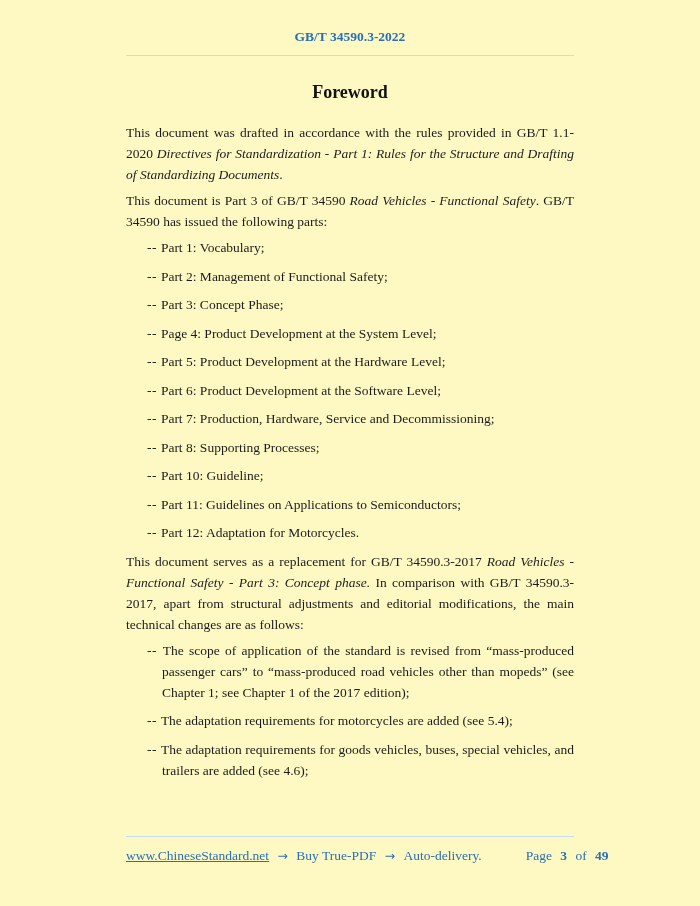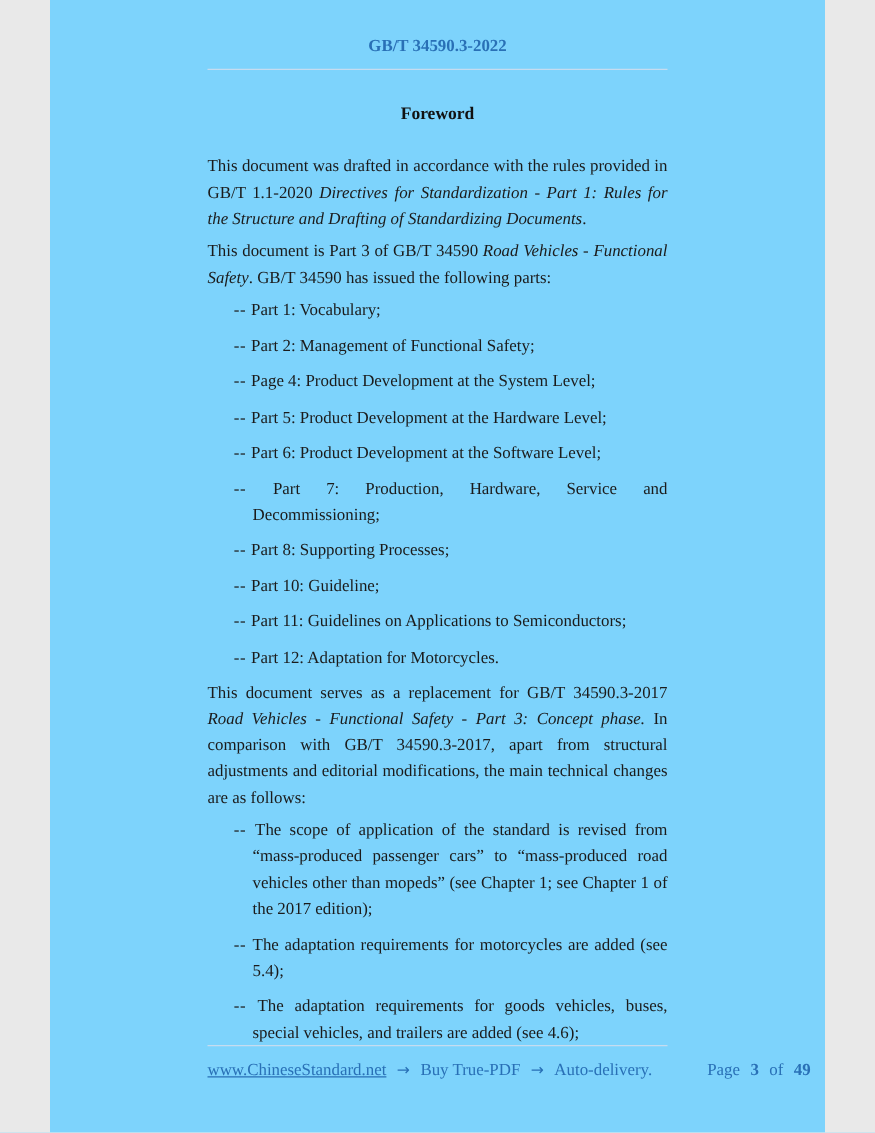--- a/index.html
+++ b/index.html
@@ -4,24 +4,24 @@
 <style>
   :root {
     --accent: #2970b6;
     --rule: #c6dcef;
     --ink: #1b1b1b;
   }
   * { margin: 0; padding: 0; box-sizing: border-box; }
   html, body { background: #e9e9e9; }
   .page {
     position: relative;
-    width: 620px;
+    width: 700px;
     height: 906px;
     margin: 0 auto;
-    background: #7dd3fc;
+    background: #fef9c3;
     font-family: "Liberation Serif", "DejaVu Serif", serif;
     font-size: 13.5px;
     line-height: 21px;
     color: var(--ink);
     overflow: hidden;
   }
   .content { padding: 0 126px; }
   .doc-number {
     margin-top: 29px;
     text-align: center;
@@ -32,21 +32,21 @@
   }
   .rule {
     border: none;
     border-top: 1px solid var(--rule);
     height: 0;
   }
   .header-rule { margin-top: 10px; }
   .page-title {
     margin-top: 26px;
     text-align: center;
-    font-size: 14px;
+    font-size: 18px;
     line-height: 20px;
     font-weight: bold;
     color: #111111;
   }
   .body-text { margin-top: 20px; }
   p.para {
     text-align: justify;
     margin-bottom: 5px;
   }
   .italic { font-style: italic; margin-top: 12px; }
@@ -99,20 +99,21 @@
 
     <h1 class="page-title">Foreword</h1>
 
     <div class="body-text">
       <p class="para"><span>This document was drafted in accordance with the rules provided in GB/T 1.1-2020 </span><span class="italic">Directives for Standardization - Part 1: Rules for the Structure and Drafting of Standardizing Documents</span><span>.</span></p>
       <p class="para"><span>This document is Part 3 of GB/T 34590 </span><span class="italic">Road Vehicles - Functional Safety</span><span>. GB/T 34590 has issued the following parts:</span></p>
 
       <ul class="doc-list">
           <li><span class="marker">-- </span><span>Part 1: Vocabulary;</span></li>
           <li><span class="marker">-- </span><span>Part 2: Management of Functional Safety;</span></li>
+          <li><span class="marker">-- </span><span>Part 3: Concept Phase;</span></li>
           <li><span class="marker">-- </span><span>Page 4: Product Development at the System Level;</span></li>
           <li><span class="marker">-- </span><span>Part 5: Product Development at the Hardware Level;</span></li>
           <li><span class="marker">-- </span><span>Part 6: Product Development at the Software Level;</span></li>
           <li><span class="marker">-- </span><span>Part 7: Production, Hardware, Service and Decommissioning;</span></li>
           <li><span class="marker">-- </span><span>Part 8: Supporting Processes;</span></li>
           <li><span class="marker">-- </span><span>Part 10: Guideline;</span></li>
           <li><span class="marker">-- </span><span>Part 11: Guidelines on Applications to Semiconductors;</span></li>
           <li><span class="marker">-- </span><span>Part 12: Adaptation for Motorcycles.</span></li>
         </ul>
 

